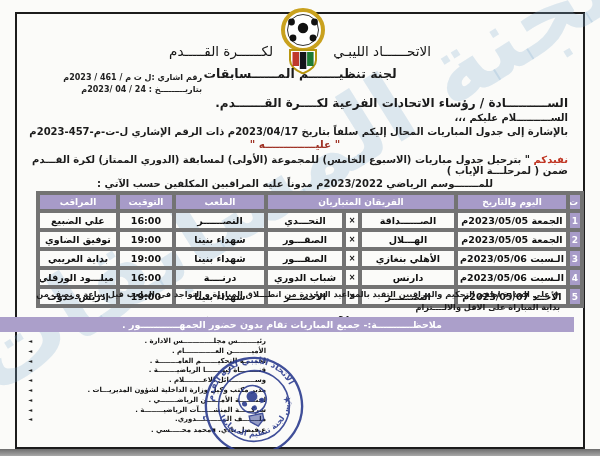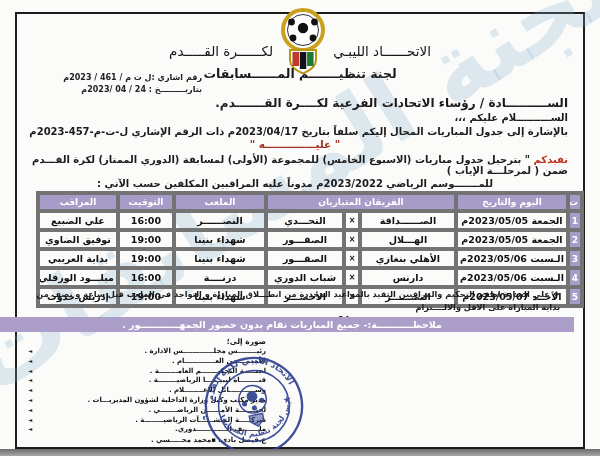--- a/index.html
+++ b/index.html
@@ -215,21 +215,20 @@
     </tbody>
   </table>
 
   <div class="note-block">
     <div class="note-line1"><span class="note-bullet">❖</span><span>على السادة اطقم التحكيم والمراقبين التقيد بالمواعيد المحددة من انطـــلاق المباراة و التواجد في الملعب قبل ساعة و نصف من بداية المباراة على الاقل والالــــتزام</span></div>
     <div class="note-line2">بتسليم التقارير قبل 24 ساعة من موعد انتهاء المباريات كحــــد اقصى.</div>
   </div>
   <div class="banner">ملاحظـــــــــــة:- جميع المباريات تقام بدون حضور الجمهــــــــــــور .</div>
 
   <div class="copy-block">
-    <div class="copy-title">صورة إلى؛</div>
     <div class="copy-item">
         <span class="txt">رئيــــــــس مجلـــــــــــــس الادارة .</span>
         <span class="arrow">◄</span>
       </div>
     <div class="copy-item">
         <span class="txt">الأميــــــــن العـــــــــــــام .</span>
         <span class="arrow">◄</span>
       </div>
     <div class="copy-item">
         <span class="txt">لجنـــــة التحكيـــــــم العامــــــــة .</span>

